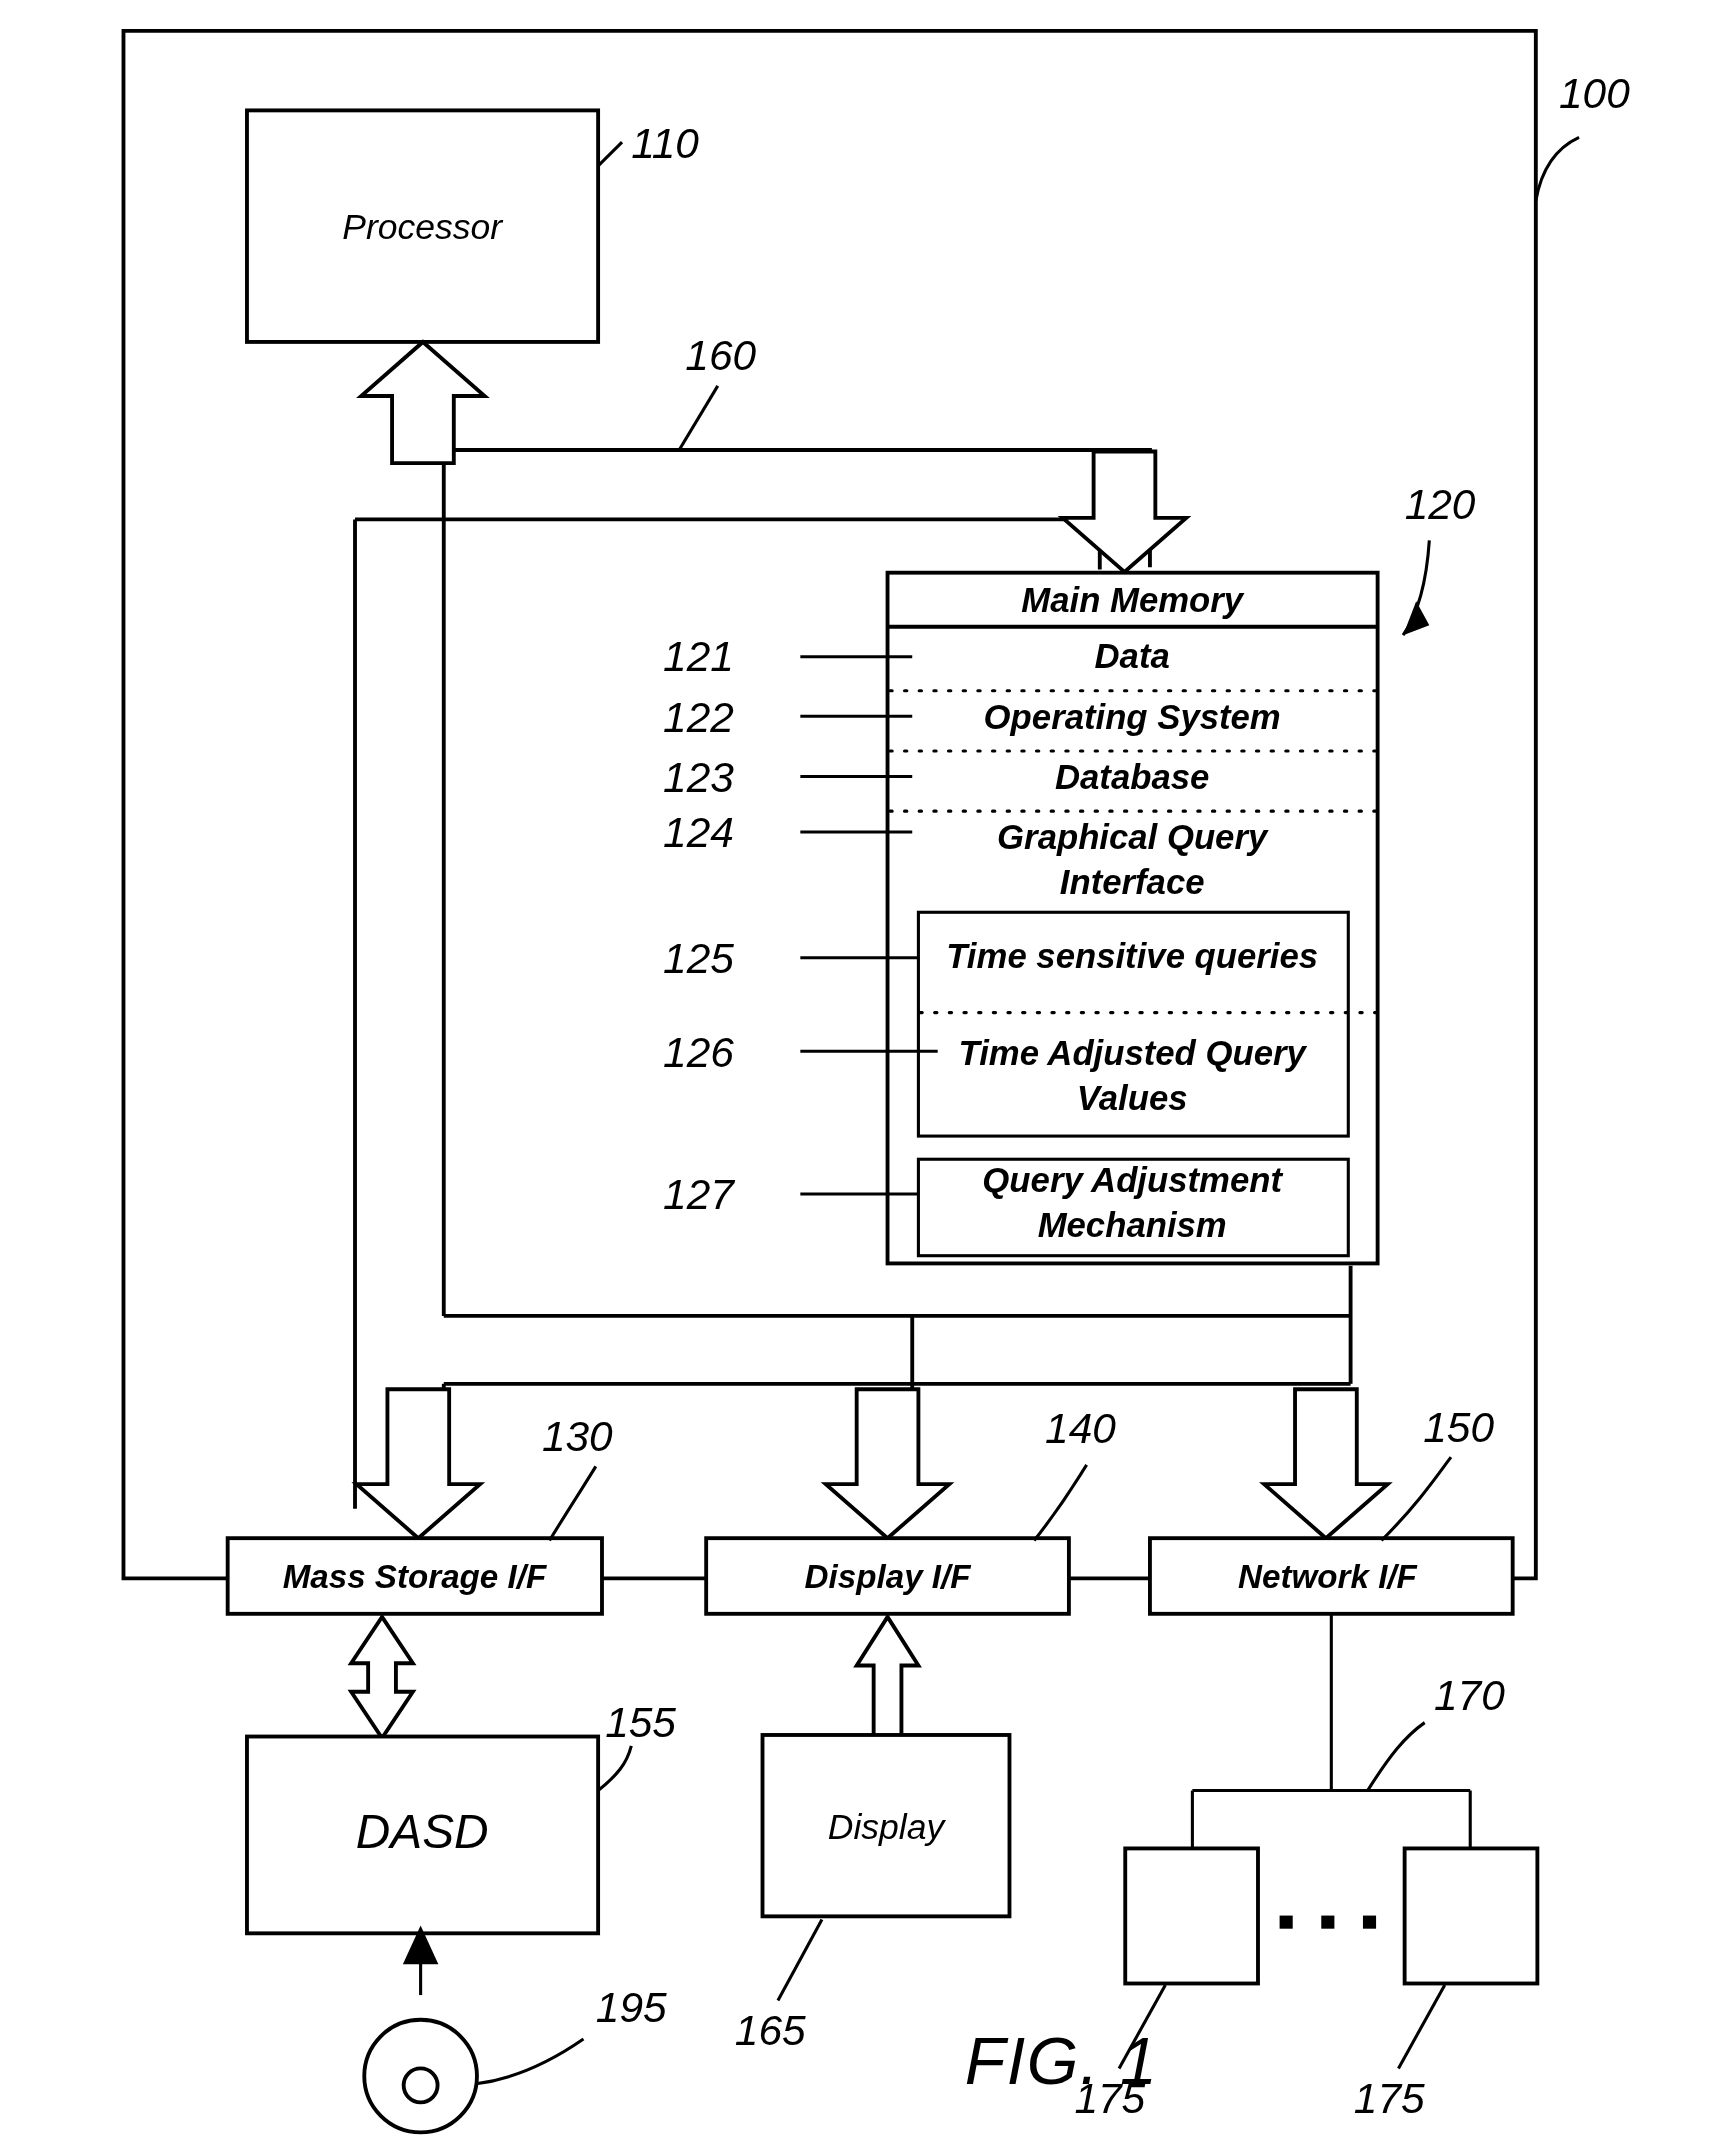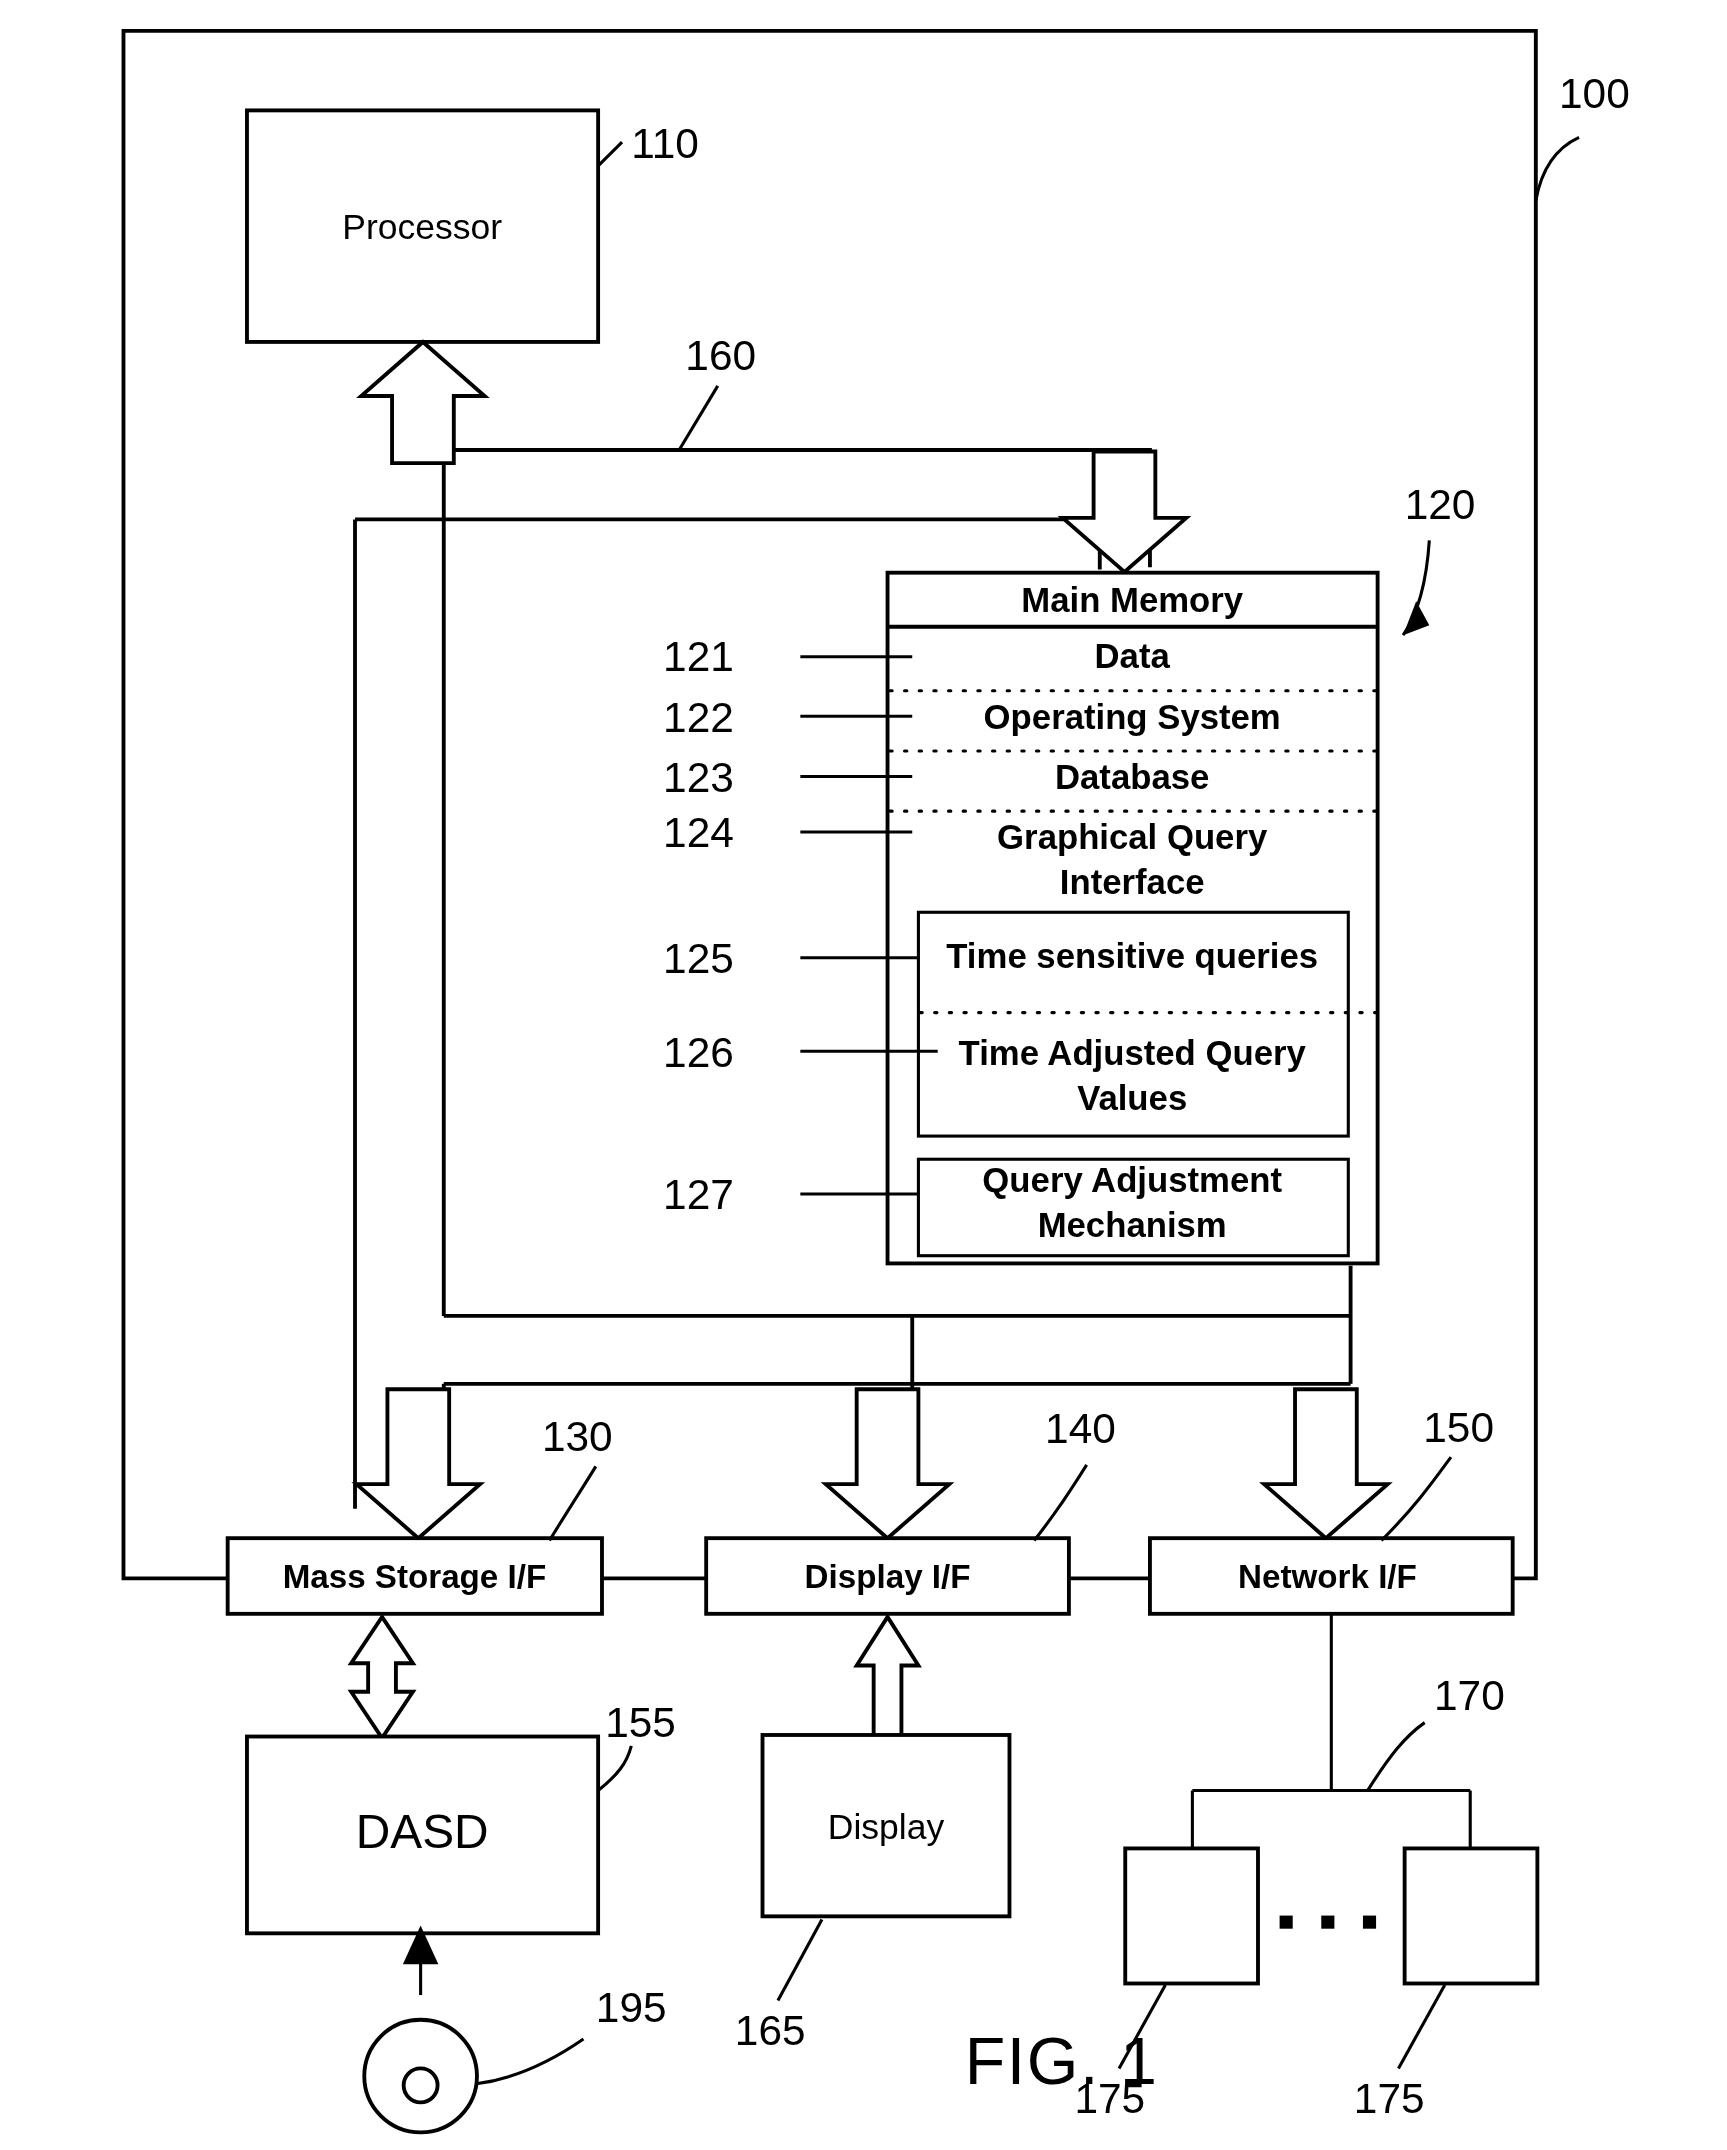--- a/index.html
+++ b/index.html
@@ -10,20 +10,21 @@
   body {
     width: 1728px;
     height: 2151px;
     font-family: "Liberation Sans", sans-serif;
     position: relative;
     overflow: hidden;
   }
   #figure-root {
     position: absolute;
     inset: 0;
+    font-style: italic;
   }
   svg { display: block; }
   .bx { fill: #ffffff; stroke: #000000; stroke-width: 5; }
   .bx-thin { fill: #ffffff; stroke: #000000; stroke-width: 4; }
   .ln { stroke: #000000; stroke-width: 5; fill: none; }
   .ln-thin { stroke: #000000; stroke-width: 4; fill: none; }
   .lead { stroke: #000000; stroke-width: 4; fill: none; }
   .dotted { stroke: #000000; stroke-width: 4; fill: none; stroke-dasharray: 3 16; stroke-linecap: round; }
   .arrow-hollow { fill: #ffffff; stroke: #000000; stroke-width: 5; stroke-linejoin: miter; }
   .arrow-solid { fill: #000000; stroke: none; }

